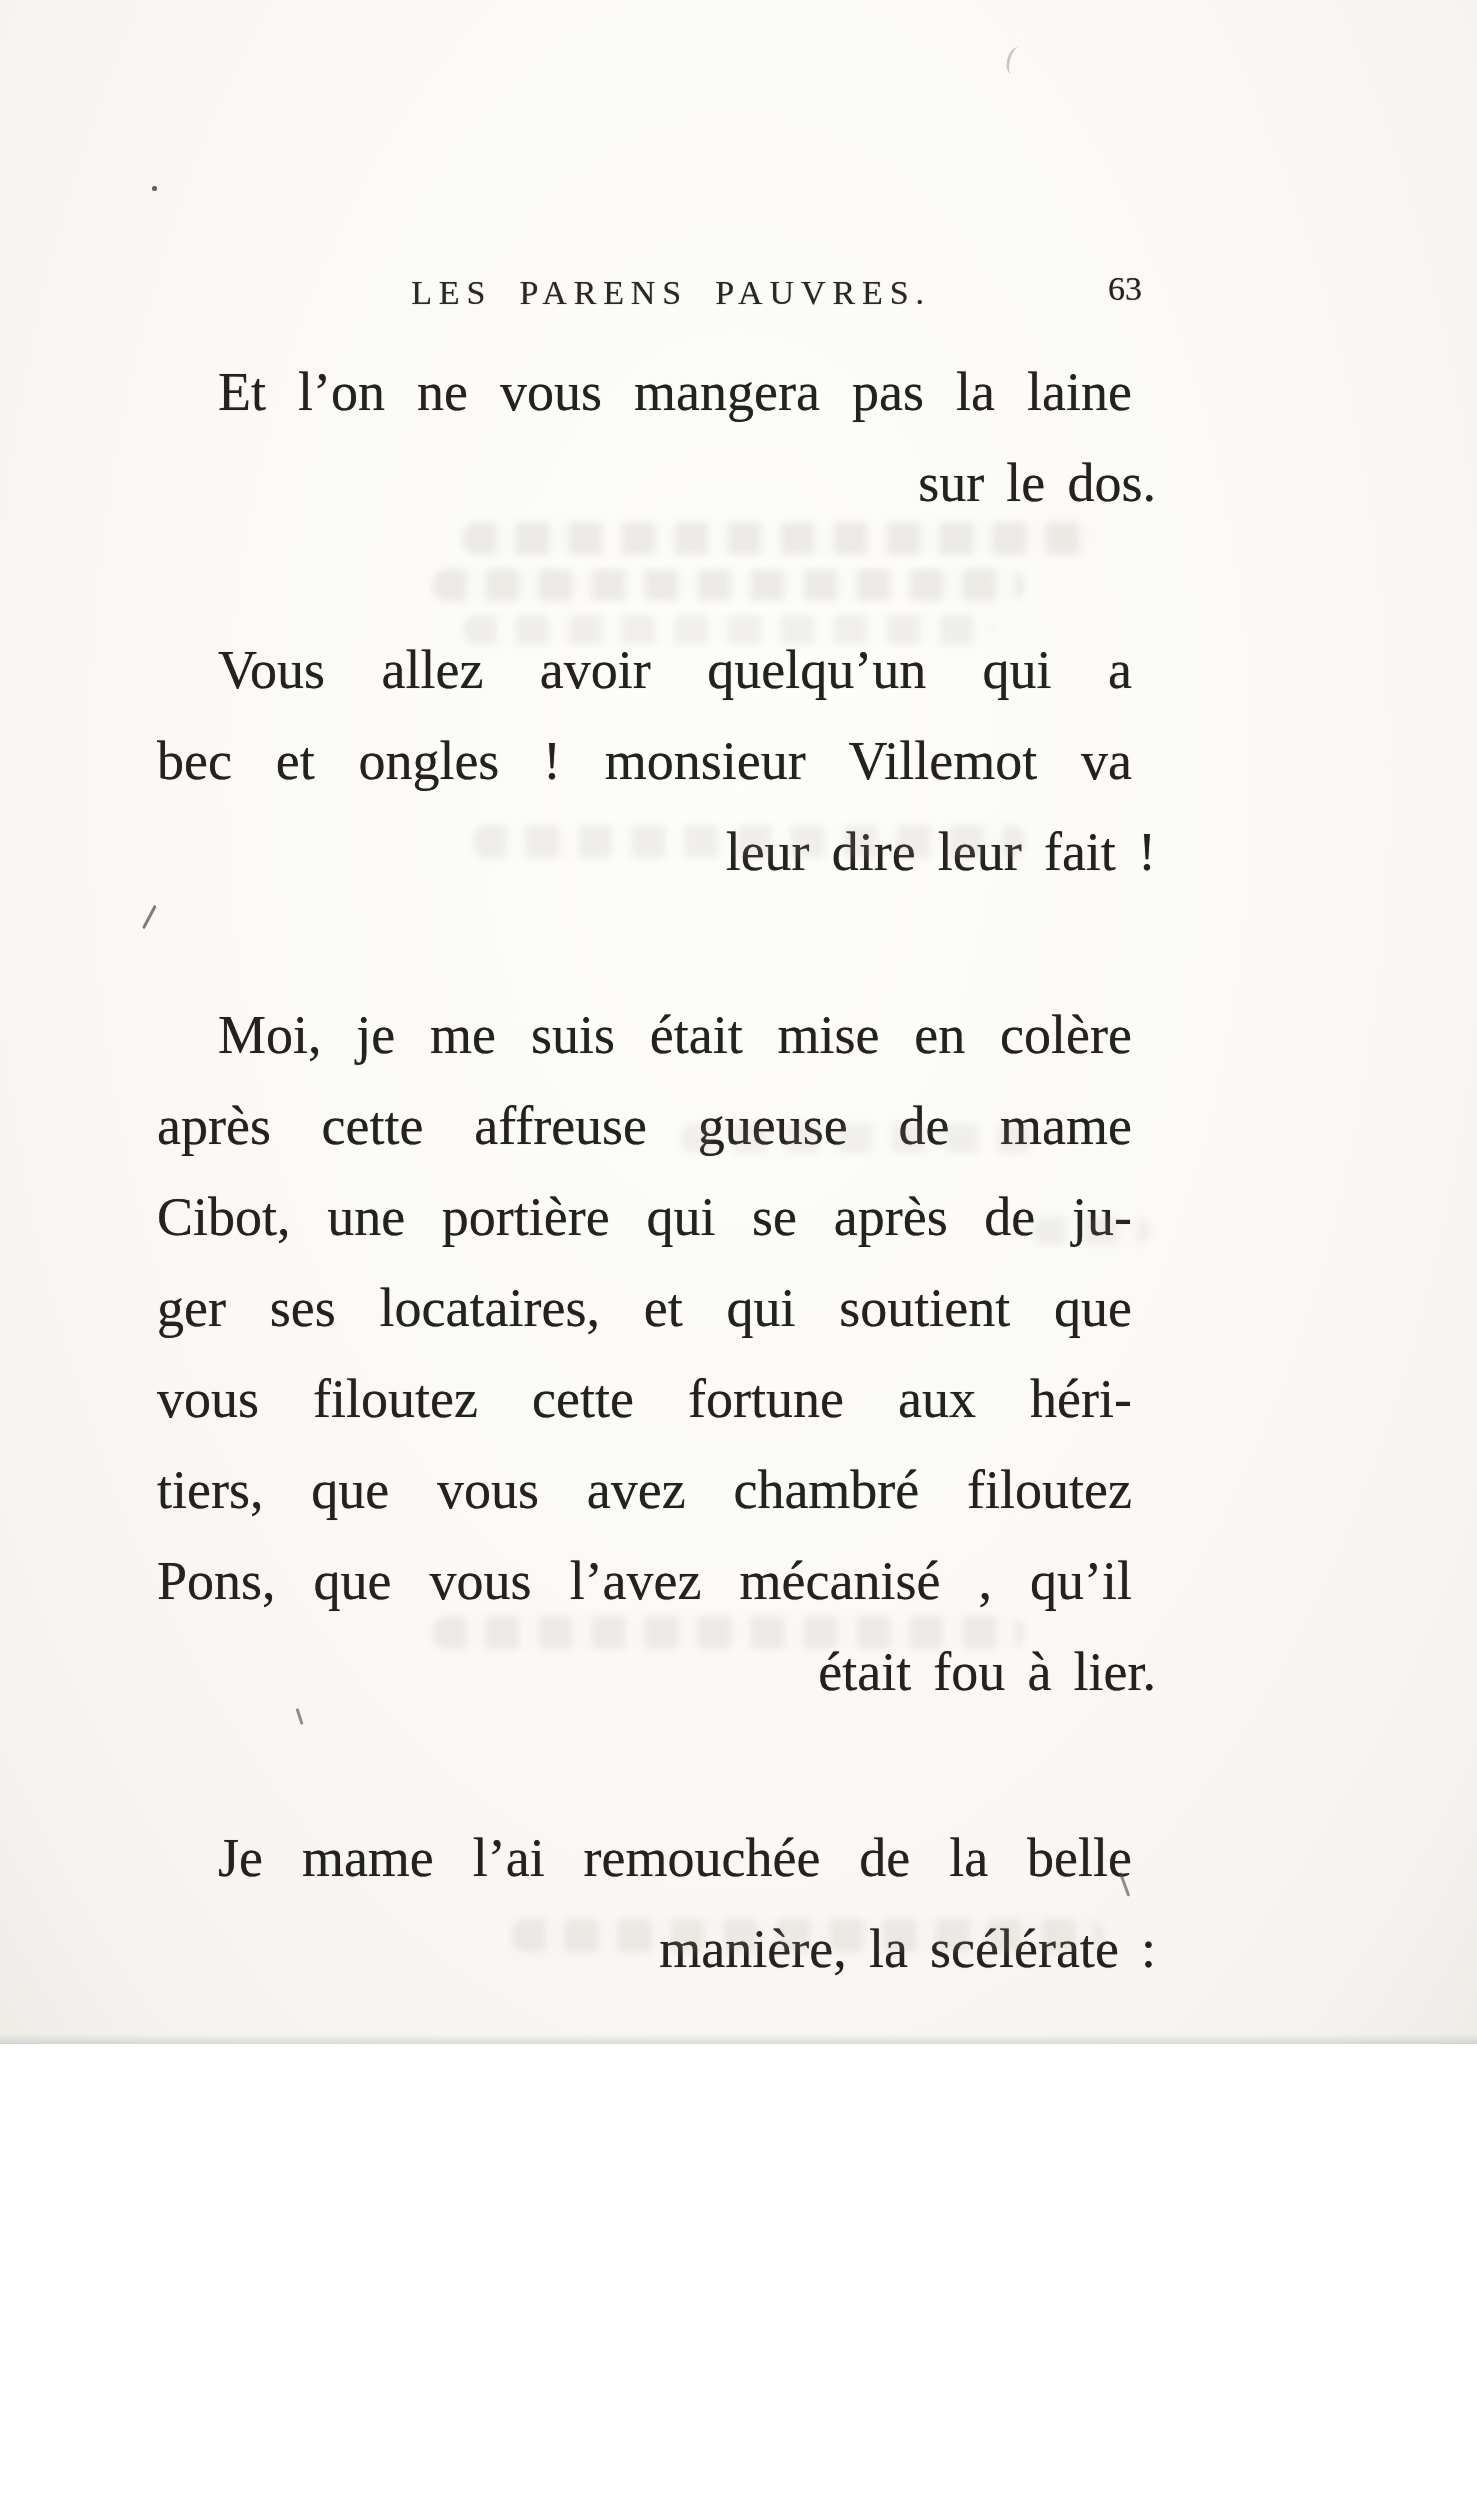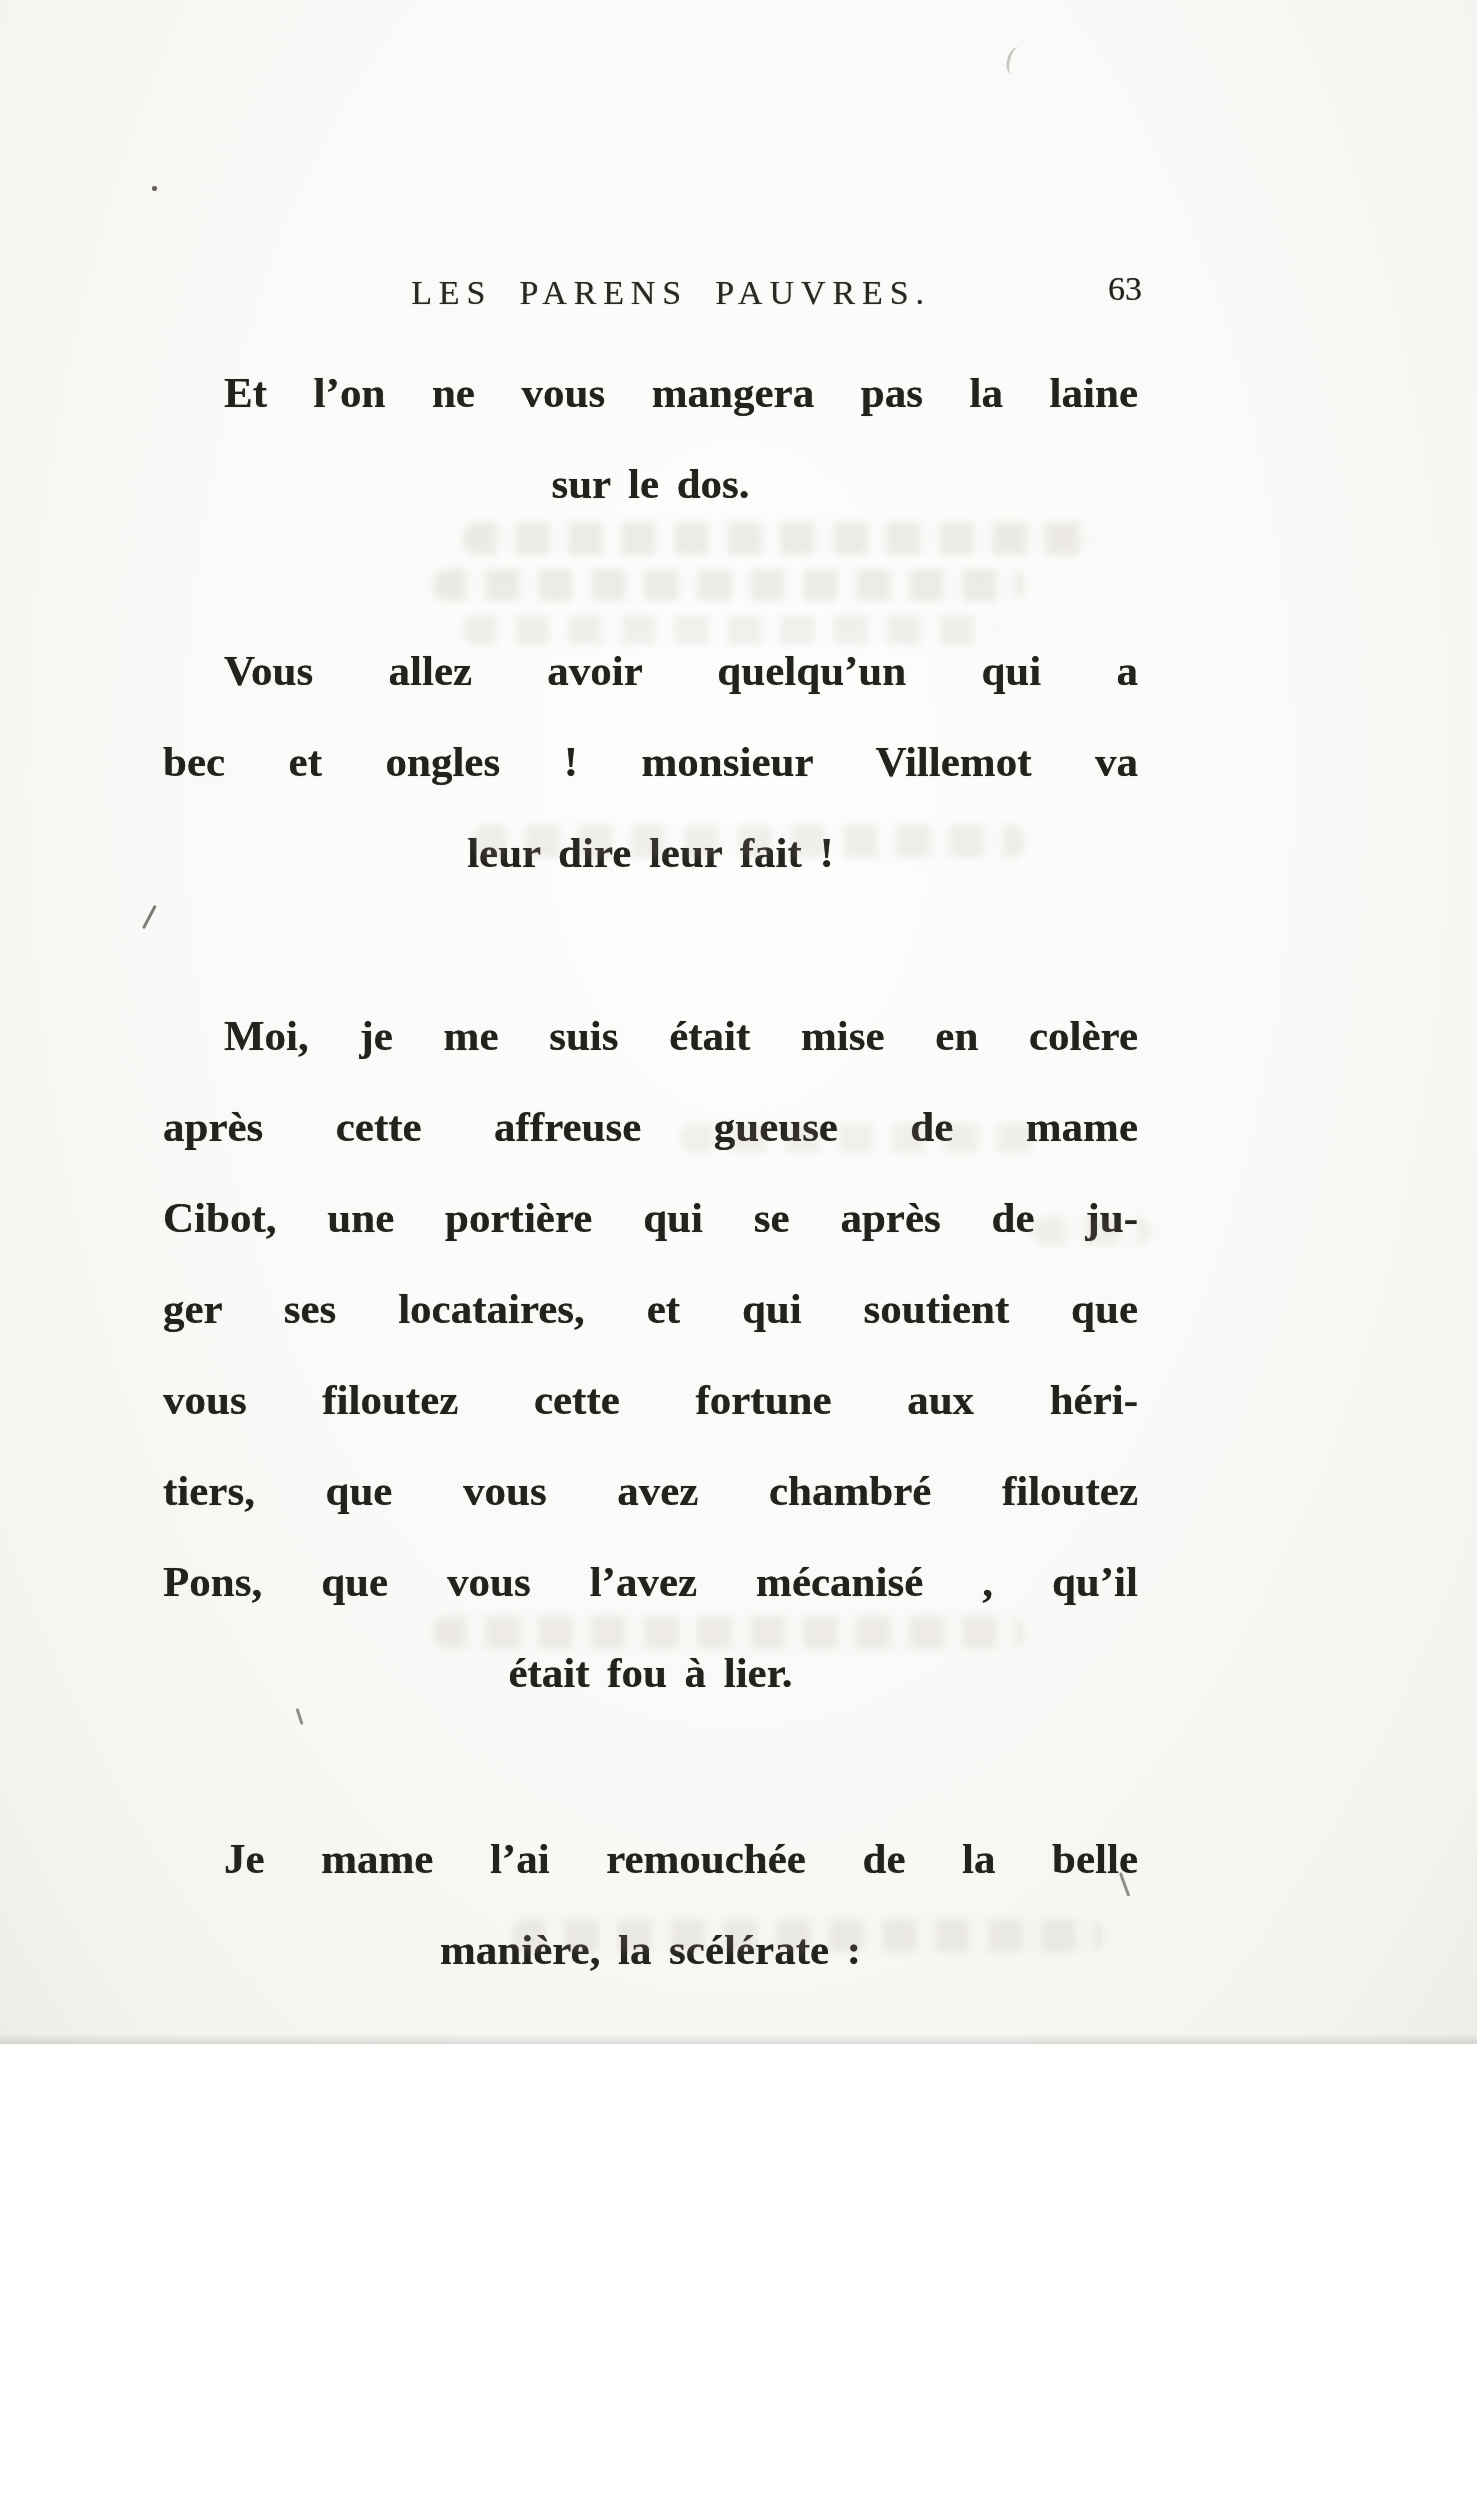--- a/index.html
+++ b/index.html
@@ -28,30 +28,29 @@
     color: #2a2823;
     text-shadow: 0 0 1px rgba(45,40,33,0.55);
   }
   .runhead .pagenum {
     position: absolute; right: 0; top: -3.9px;
     font-size: 34px; color: #23211d;
     text-shadow: 0 0 1px rgba(45,40,33,0.5);
   }
   
   .para {
-    position: absolute; left: 163px; width: 975px;
-    font-size: 43px; line-height: 91px;
+    position: absolute; left: 157px; width: 975px;
+    font-size: 54px; line-height: 91px;
     color: #24221d;
     text-shadow: 0 0 0.7px rgba(40,36,30,0.65);
     word-spacing: 0.16em;
-    font-weight: bold;
   }
   .para .line { width: 975px; }
   .para .line.fill { text-align: justify; text-align-last: justify; }
-  .para .line.end  { text-align: center; }
+  .para .line.end  { text-align: right; margin-left: 24px; }
   .para .line.ind  { text-indent: 61px; }
   .p1 { top: 347px; }
   .p2 { top: 625px; }
   .p3 { top: 990px; }
   .p4 { top: 1813px; }
   
   .ghost {
     position: absolute; border-radius: 13.8px;
     filter: blur(3.9px); opacity: 0.5;
     background: repeating-linear-gradient(90deg,

